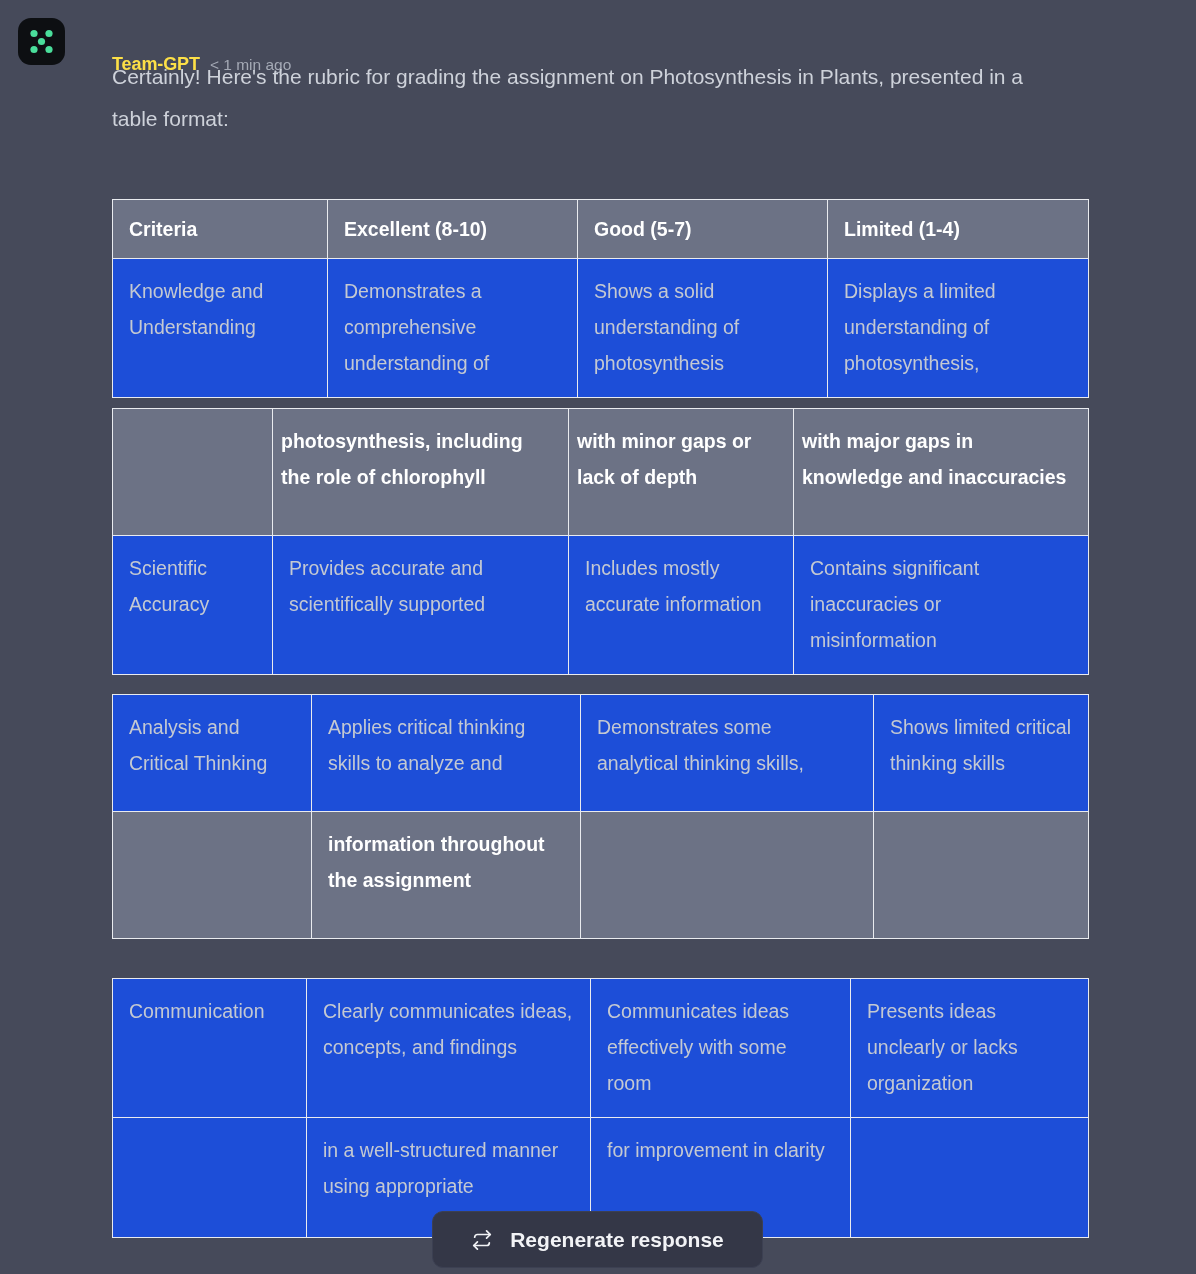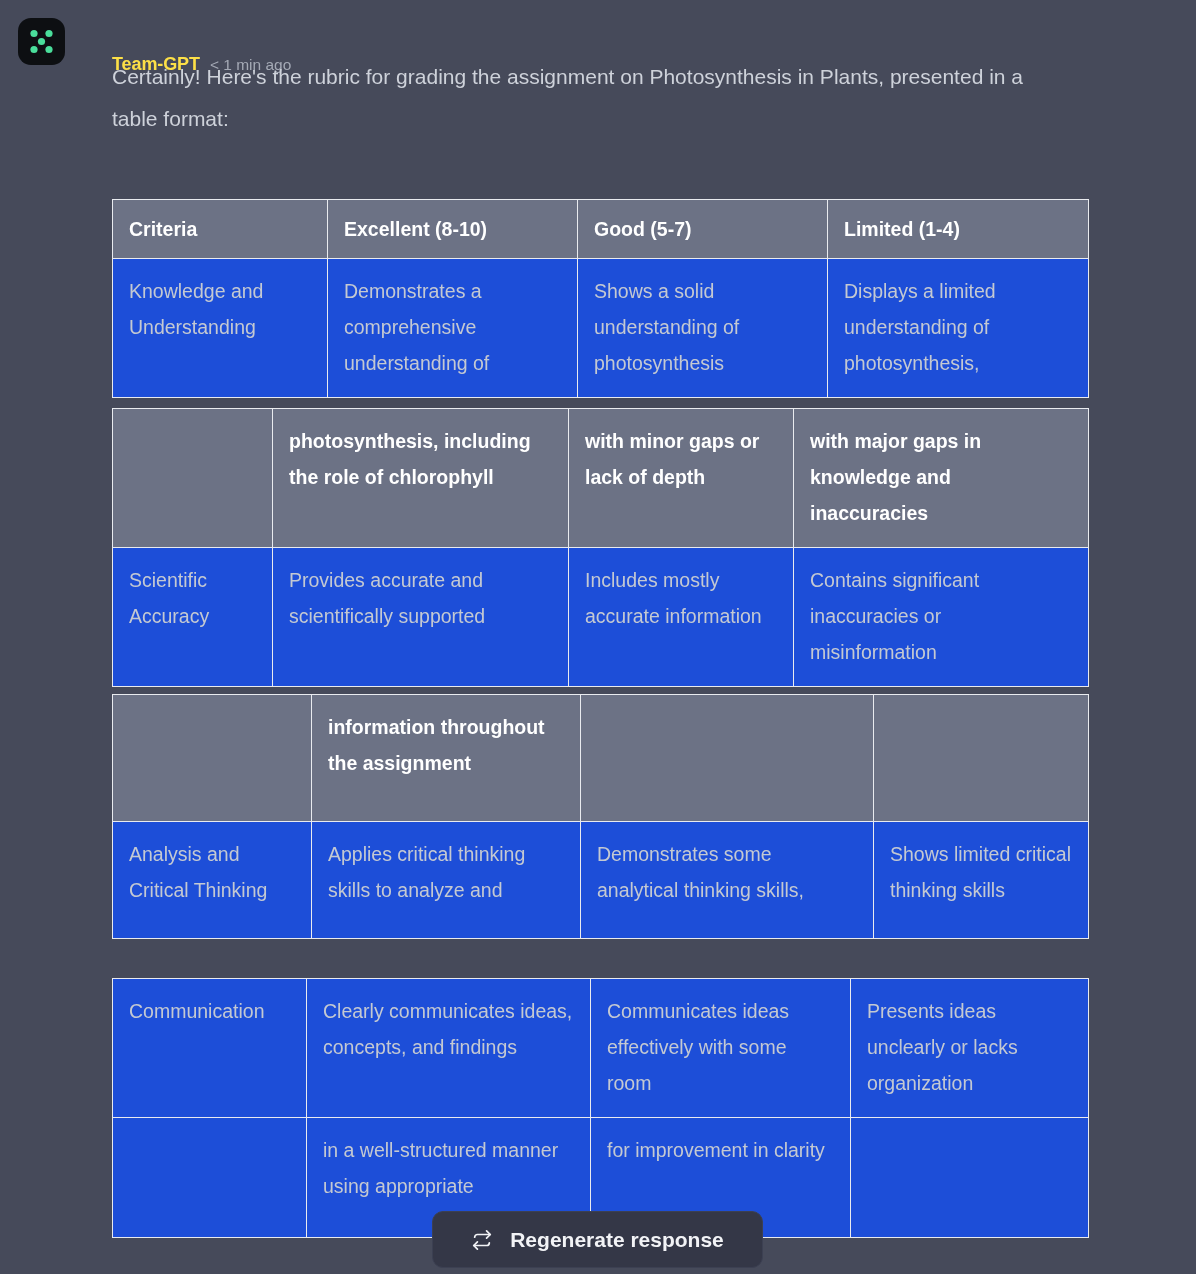--- a/index.html
+++ b/index.html
@@ -95,21 +95,21 @@
   #t1 .c3 { width: 261px; }
   #t1 th { height: 46px; padding-top: 11px; padding-bottom: 11px; }
   #t1 td.body { height: 123px; }
 
   
   #t2 { left: 112px; top: 390px; width: 976px; }
   #t2 .c0 { width: 160px; }
   #t2 .c1 { width: 296px; }
   #t2 .c2 { width: 225px; }
   #t2 .c3 { width: 295px; }
-  #t2 td.hdr { height: 127px; }
+  #t2 td.hdr { height: 127px; padding-left: 8px; }
   #t2 td.body { height: 117px; }
 
   
   #t3 { left: 112px; top: 676px; width: 976px; }
   #t3 .c0 { width: 199px; }
   #t3 .c1 { width: 269px; }
   #t3 .c2 { width: 293px; }
   #t3 .c3 { width: 215px; }
   #t3 td.hdr { height: 127px; }
   #t3 td.body { height: 117px; }
@@ -219,30 +219,30 @@
 
   <table class="rubric-table" id="t3">
     <colgroup>
         <col class="c0">
         <col class="c1">
         <col class="c2">
         <col class="c3">
       </colgroup>
     <tbody>
       <tr>
-        <td class="hdr"></td>
-        <td class="hdr">information throughout the assignment</td>
-        <td class="hdr"></td>
-        <td class="hdr"></td>
-      </tr>
-      <tr>
         <td class="body">Analysis and Critical Thinking</td>
         <td class="body">Applies critical thinking skills to analyze and</td>
         <td class="body">Demonstrates some analytical thinking skills,</td>
         <td class="body">Shows limited critical thinking skills</td>
+      </tr>
+      <tr>
+        <td class="hdr"></td>
+        <td class="hdr">information throughout the assignment</td>
+        <td class="hdr"></td>
+        <td class="hdr"></td>
       </tr>
     </tbody>
   </table>
 
   <table class="rubric-table" id="t4">
     <colgroup>
         <col class="c0">
         <col class="c1">
         <col class="c2">
         <col class="c3">

